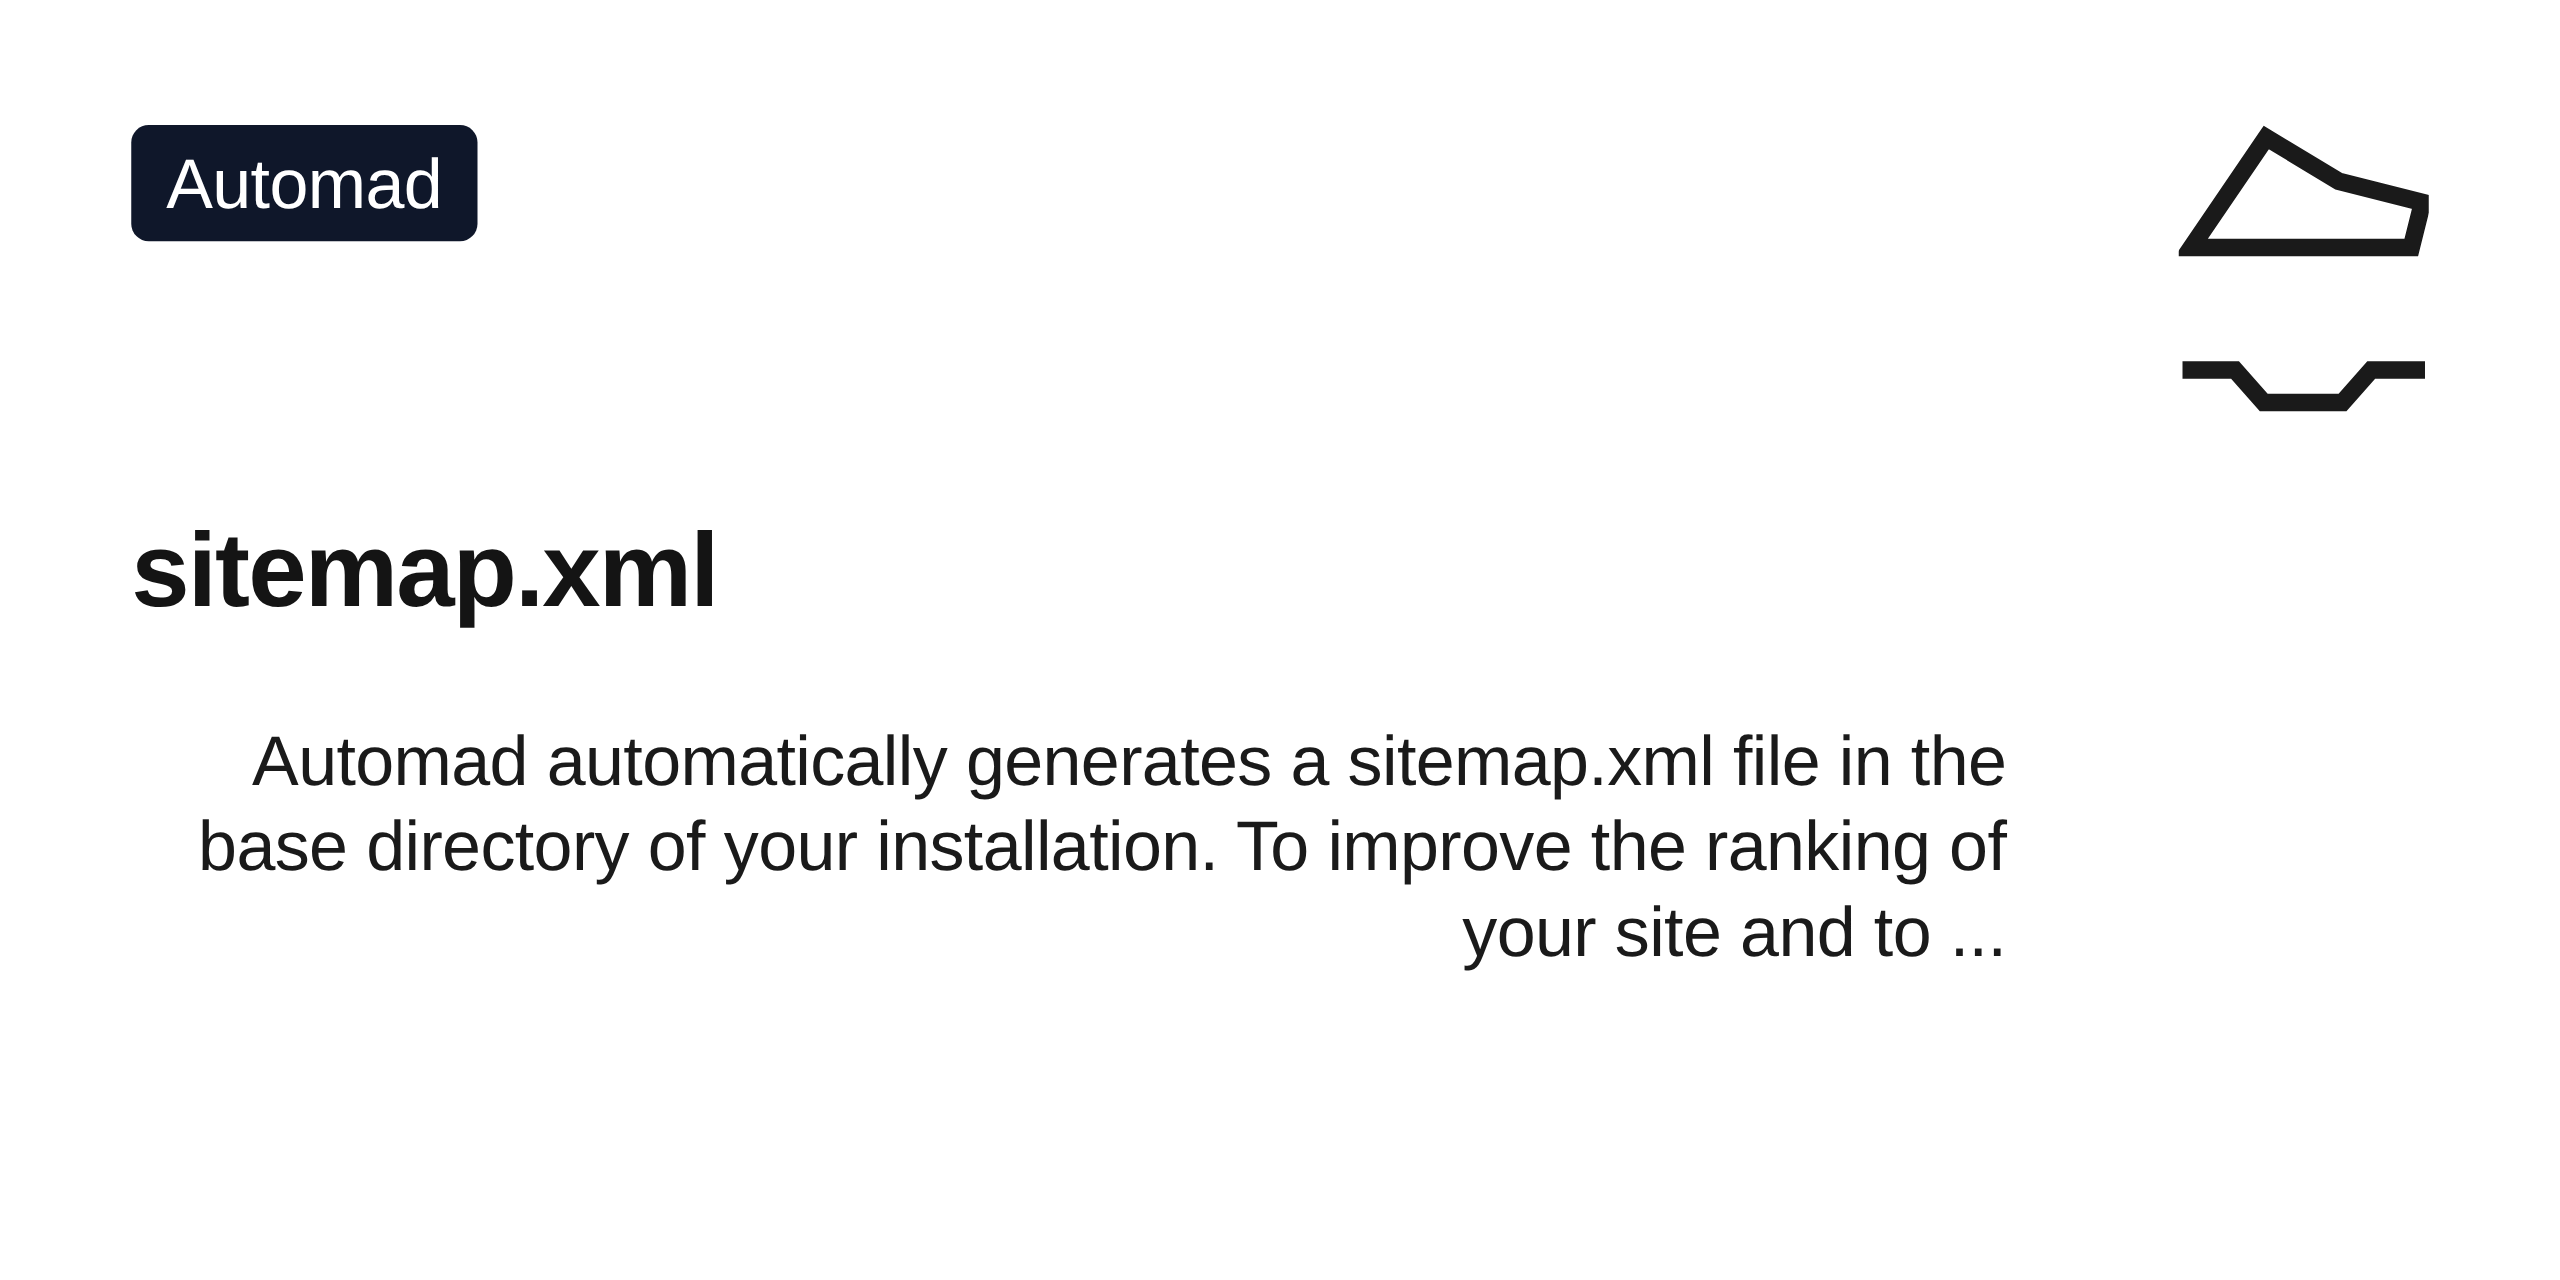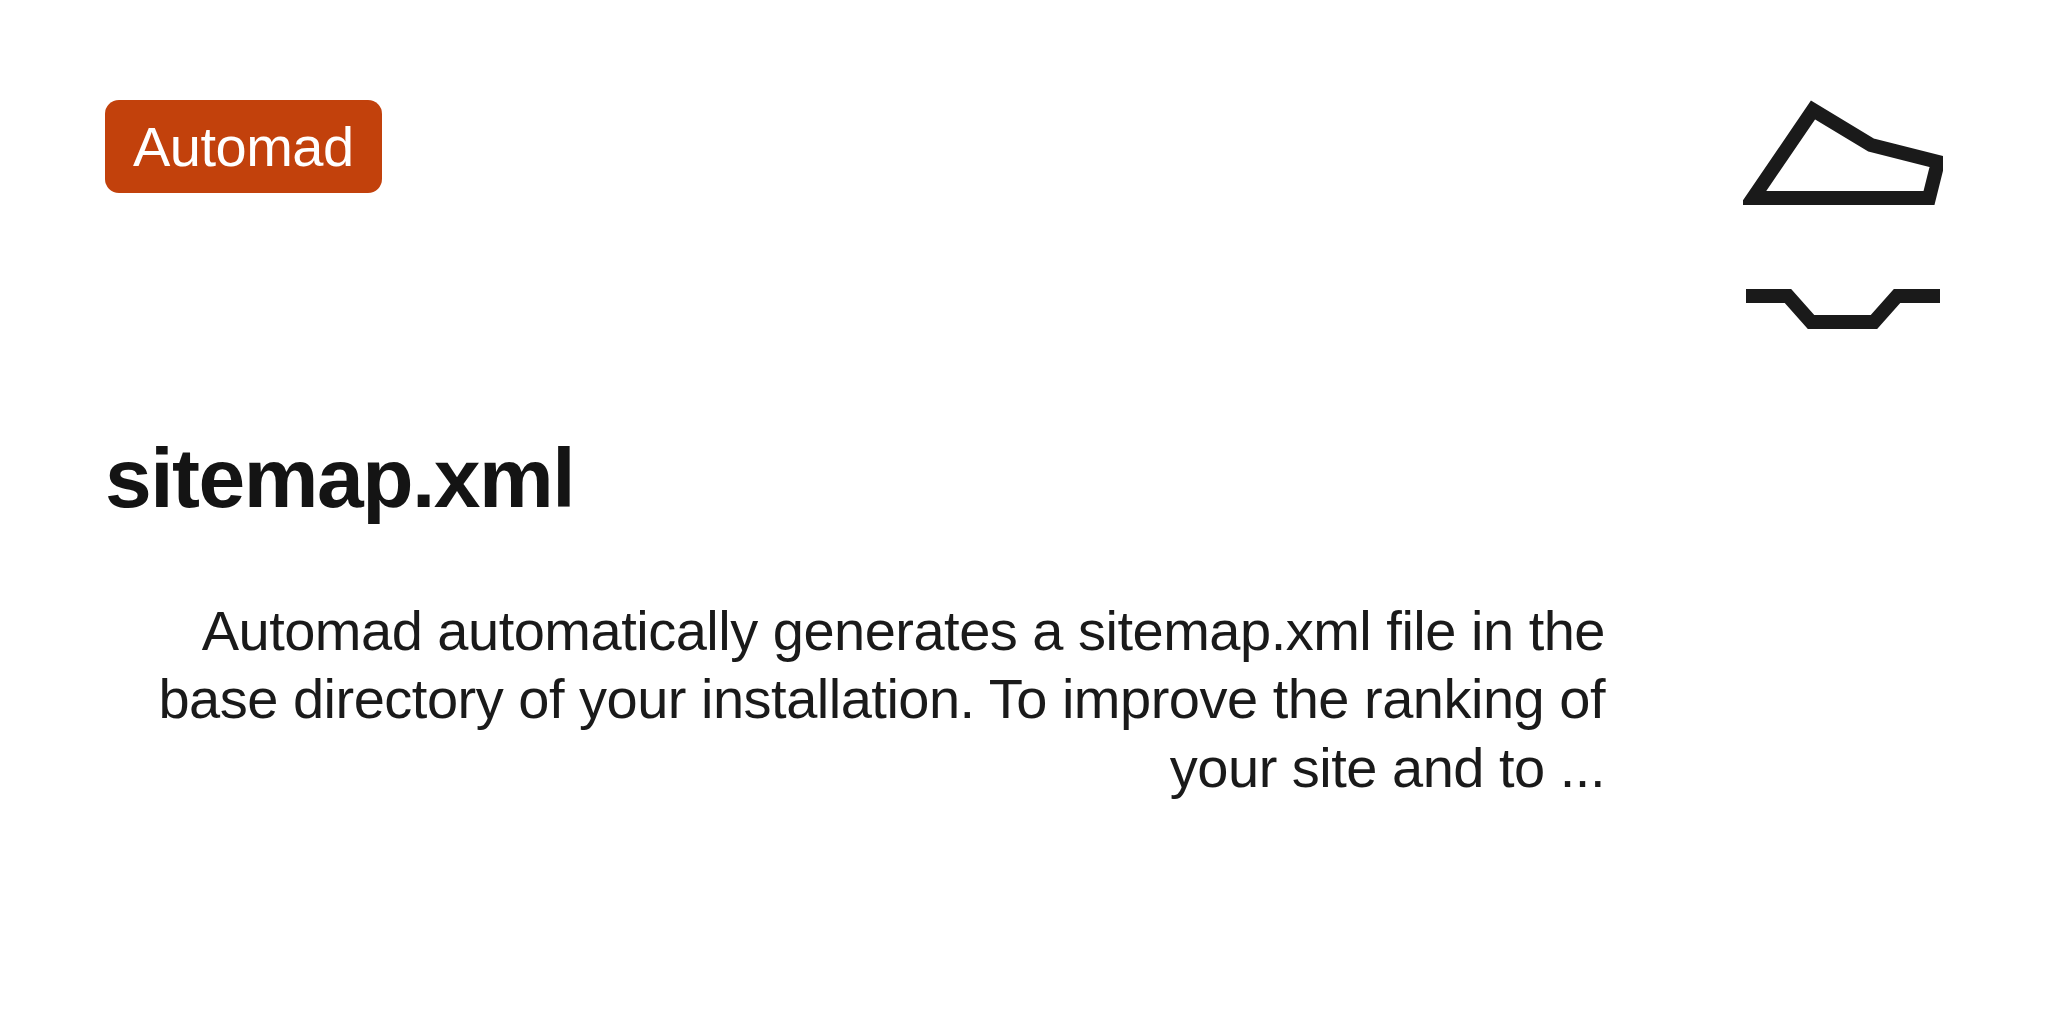--- a/index.html
+++ b/index.html
@@ -1,22 +1,22 @@
 <!DOCTYPE html>
 <html><head>
 <meta charset="utf-8">
 <style>
 * { margin: 0; padding: 0; box-sizing: border-box; }
 html, body { width: 2048px; height: 1024px; background: #fff; font-family: -apple-system, BlinkMacSystemFont, "Segoe UI", Helvetica, Arial, sans-serif; color: #1a1a1a; }
 .page { position: relative; width: 100%; height: 100%; padding: 100px 105px 80px 105px; }
 .header { display: flex; justify-content: space-between; align-items: flex-start; }
-.badge { display: inline-block; background: #c2410c; color: #fff; font-size: 56px; font-weight: 500; padding: 14px 28px; border-radius: 14px; letter-spacing: -0.5px; }
+.badge { display: inline-block; background: #0f172a; color: #fff; font-size: 56px; font-weight: 500; padding: 14px 28px; border-radius: 14px; letter-spacing: -0.5px; }
 .logo { margin-top: 0; margin-right: 0; }
 .logo svg { width: 200px; height: 240px; display: block; }
-.content { margin-top: 90px; max-width: 1740px; }
+.content { margin-top: 68px; max-width: 1740px; }
 .title { font-size: 84px; font-weight: 700; letter-spacing: -1.5px; color: #141414; }
 .desc { margin-top: 70px; font-size: 56px; line-height: 1.22; color: #1a1a1a; font-weight: 500; letter-spacing: -0.5px; max-width: 1500px; text-align: right; }
 </style>
 </head>
 <body>
 
 <div class="page">
   <div class="header">
     <span class="badge">Automad</span>
     <div class="logo">

